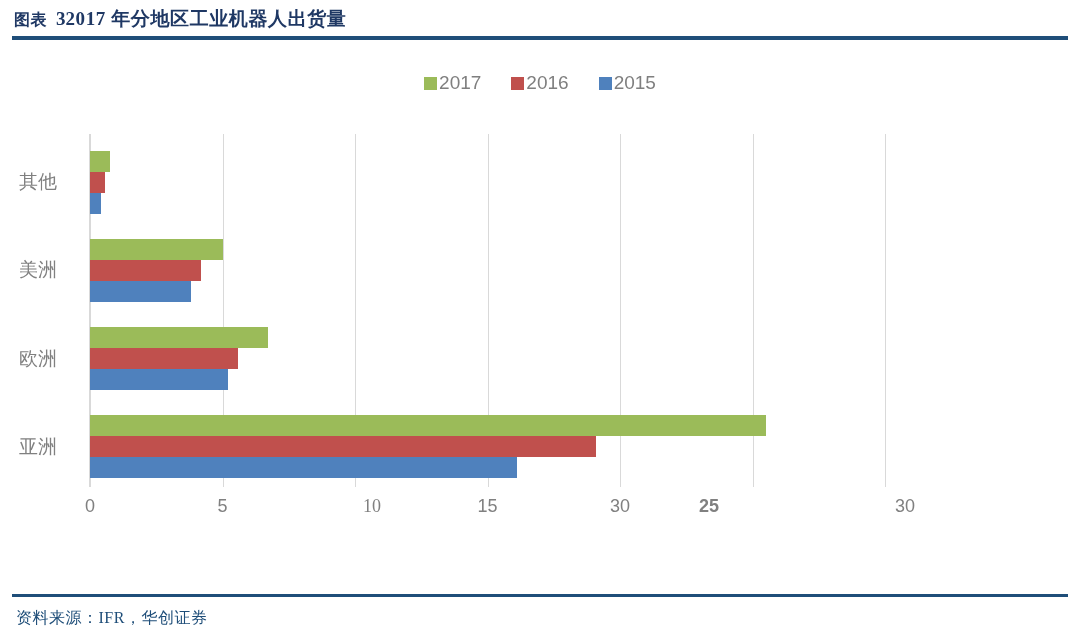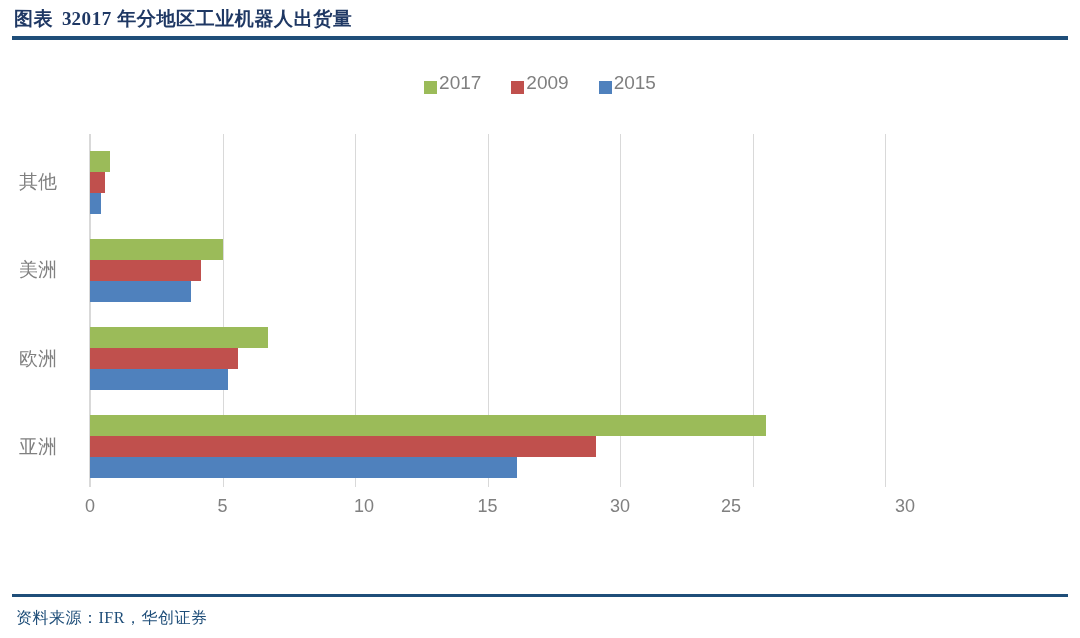--- a/index.html
+++ b/index.html
@@ -31,21 +31,21 @@
   .title-row {
     position: absolute;
     left: 14px; top: 6px;
     display: flex;
     align-items: baseline;
     white-space: nowrap;
   }
   .title-label {
     font-family: Liberation Serif, serif;
     font-weight: bold;
-    font-size: 19px;
+    font-size: 16px;
     color: #1F3864;
     letter-spacing: 0.5px;
   }
   .title-num {
     font-family: "Liberation Serif", "DejaVu Serif", serif;
     font-weight: bold;
     font-size: 19px;
     color: #1F3864;
     margin-left: 9px;
   }
@@ -69,21 +69,21 @@
     position: absolute;
     left: 0; top: 72px;
     width: 1080px;
     display: flex;
     justify-content: center;
     align-items: center;
     gap: 30px;
   }
   .legend-item {
     display: flex;
-    align-items: flex-end;
+    align-items: center;
     gap: 2px;
   }
   .legend-swatch {
     width: 13px;
     height: 13px;
     display: inline-block;
   }
   .legend-label {
     font-size: 19px;
     color: #7f7f7f;
@@ -187,21 +187,21 @@
   </div>
   <div class="rule-top"></div>
 
   <div class="legend" id="legend">
       <div class="legend-item">
         <span class="legend-swatch" style="background: rgb(155, 187, 89);"></span>
         <span class="legend-label">2017</span>
       </div>
       <div class="legend-item">
         <span class="legend-swatch" style="background: rgb(192, 80, 77);"></span>
-        <span class="legend-label">2009</span>
+        <span class="legend-label">2016</span>
       </div>
       <div class="legend-item">
         <span class="legend-swatch" style="background: rgb(79, 129, 189);"></span>
         <span class="legend-label">2015</span>
       </div>
     </div>
 
   <div class="plot" id="plot">
     <div class="axis-line"></div>
   <div class="gridline" style="left: 0px; background: rgb(217, 217, 217);"></div>
@@ -232,22 +232,22 @@
         <div class="bar" title="亚洲 2015: 16.1" style="top: 42px; width: 426.65px; background: rgb(79, 129, 189);"></div>
       </div>
     </div>
 
 
   <div class="rule-bottom"></div>
   <div class="source">资料来源：IFR，华创证券</div>
 
 <div class="xtick-label" style="left: 90px;">0</div>
     <div class="xtick-label" style="left: 222.5px;">5</div>
-    <div class="xtick-label" style="left: 364px;">10</div>
+    <div class="xtick-label" style="left: 372px; font-family: Liberation Serif, serif;">10</div>
     <div class="xtick-label" style="left: 487.5px;">15</div>
     <div class="xtick-label" style="left: 620px;">30</div>
-    <div class="xtick-label" style="left: 731px;">25</div>
+    <div class="xtick-label" style="left: 709px; font-weight: bold;">25</div>
     <div class="xtick-label" style="left: 885px; text-align: right;">30</div>
     <div class="cat-label" style="top: 169.125px;">其他</div>
     <div class="cat-label" style="top: 257.375px;">美洲</div>
     <div class="cat-label" style="top: 345.625px;">欧洲</div>
     <div class="cat-label" style="top: 433.875px;">亚洲</div>
   </div>
 
 </body></html>

